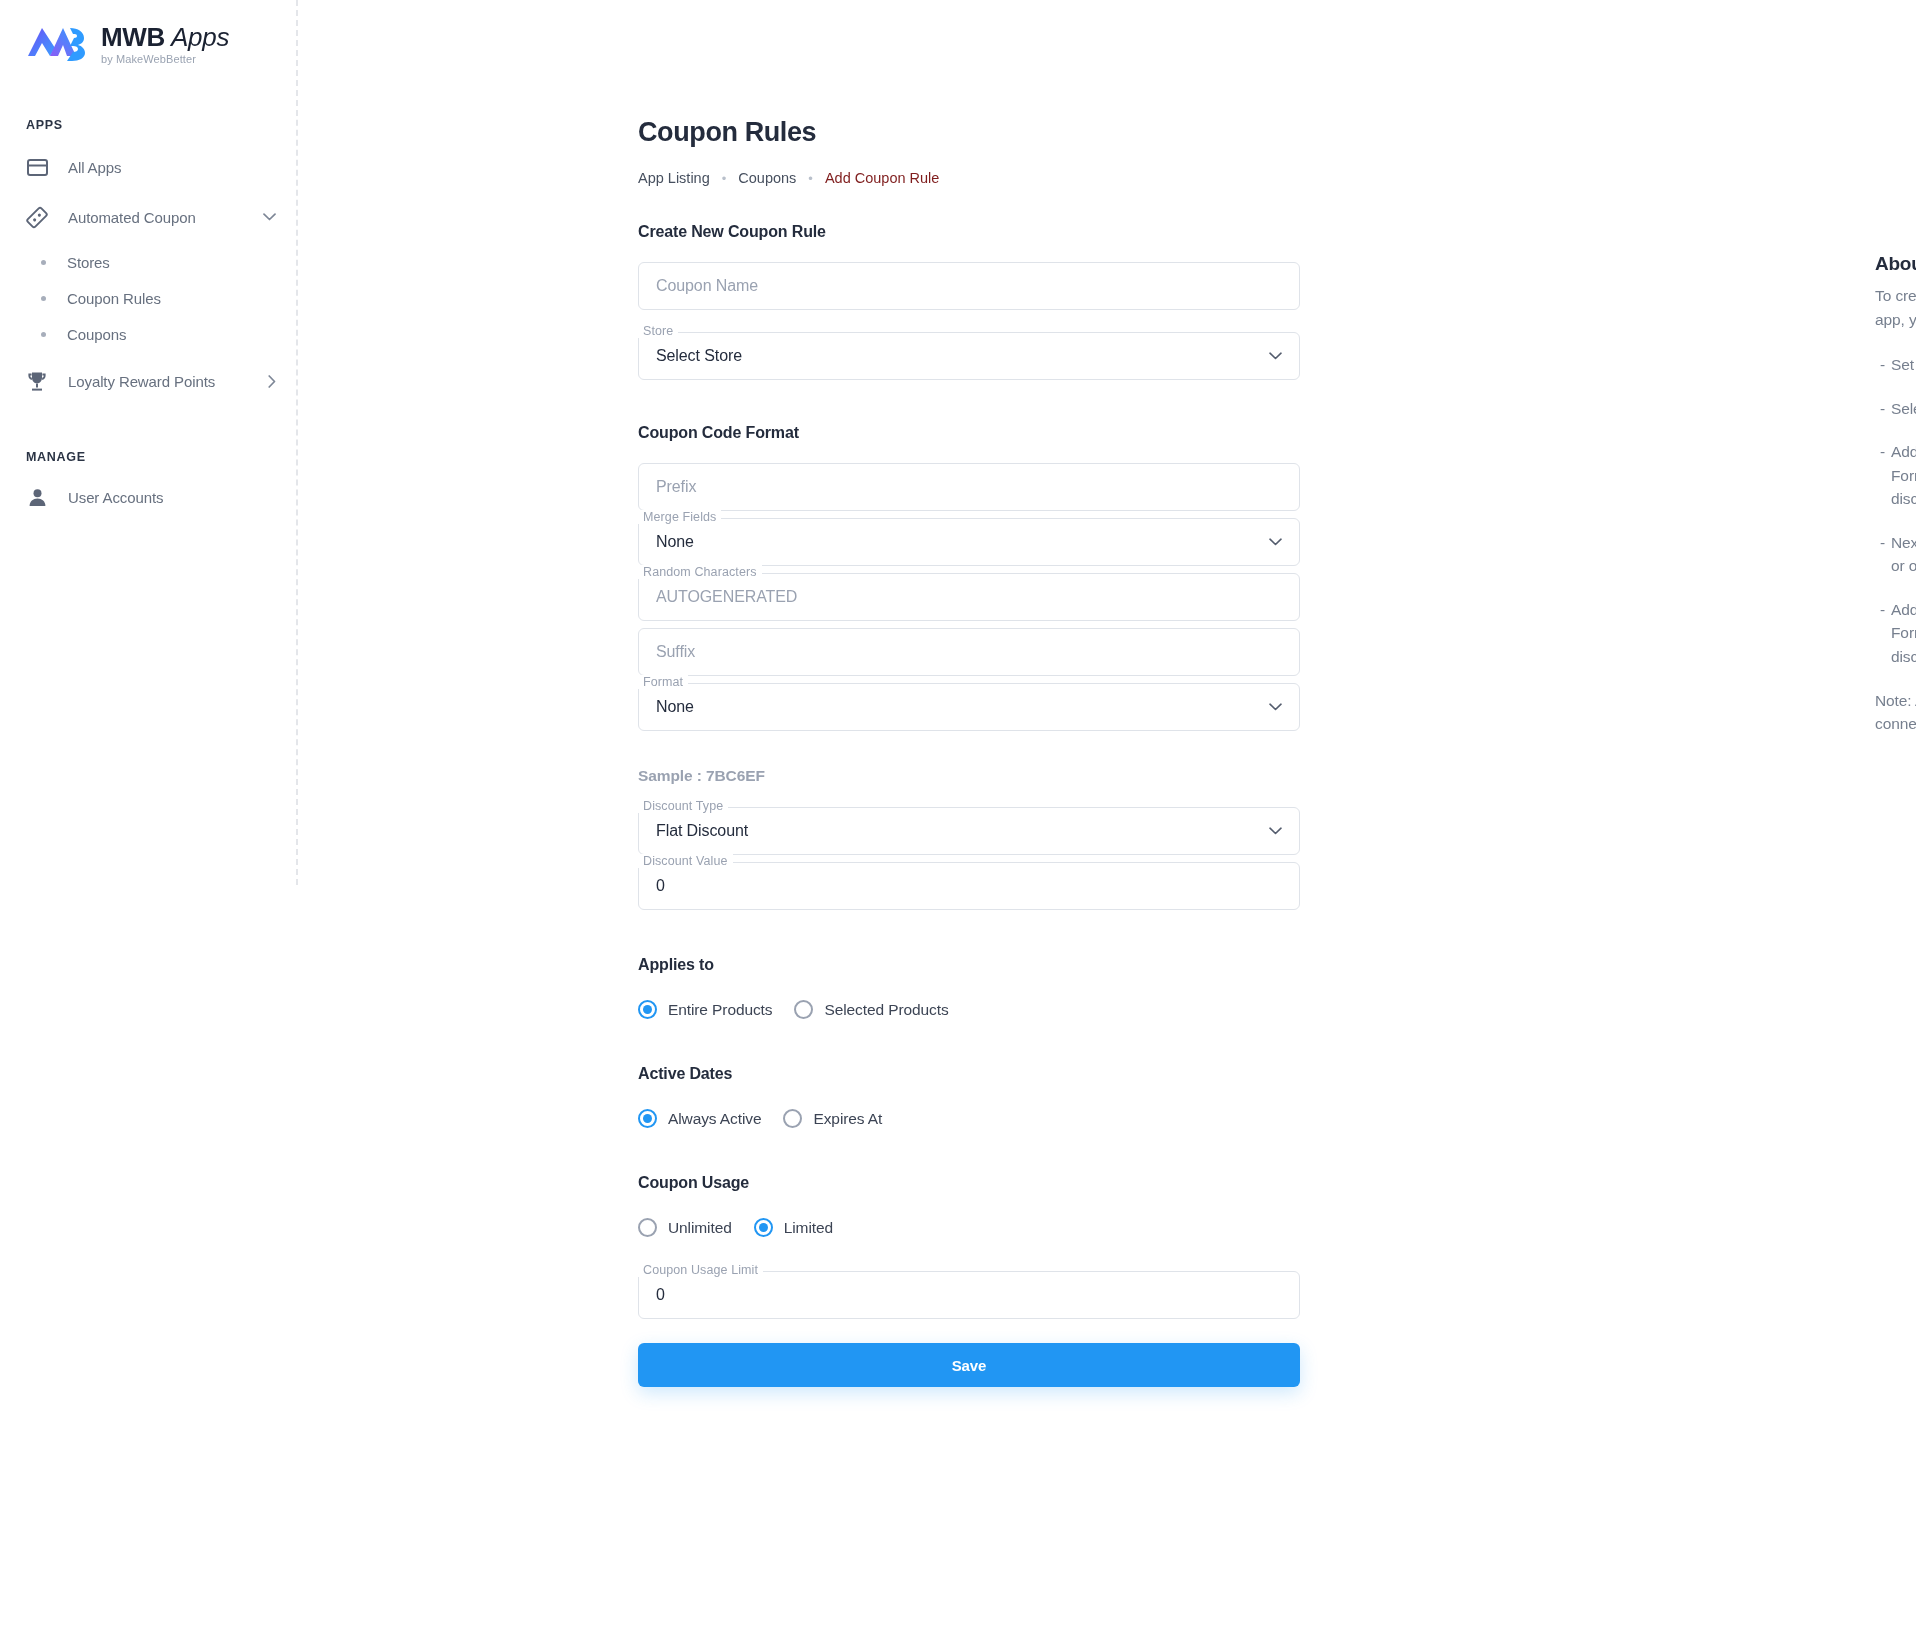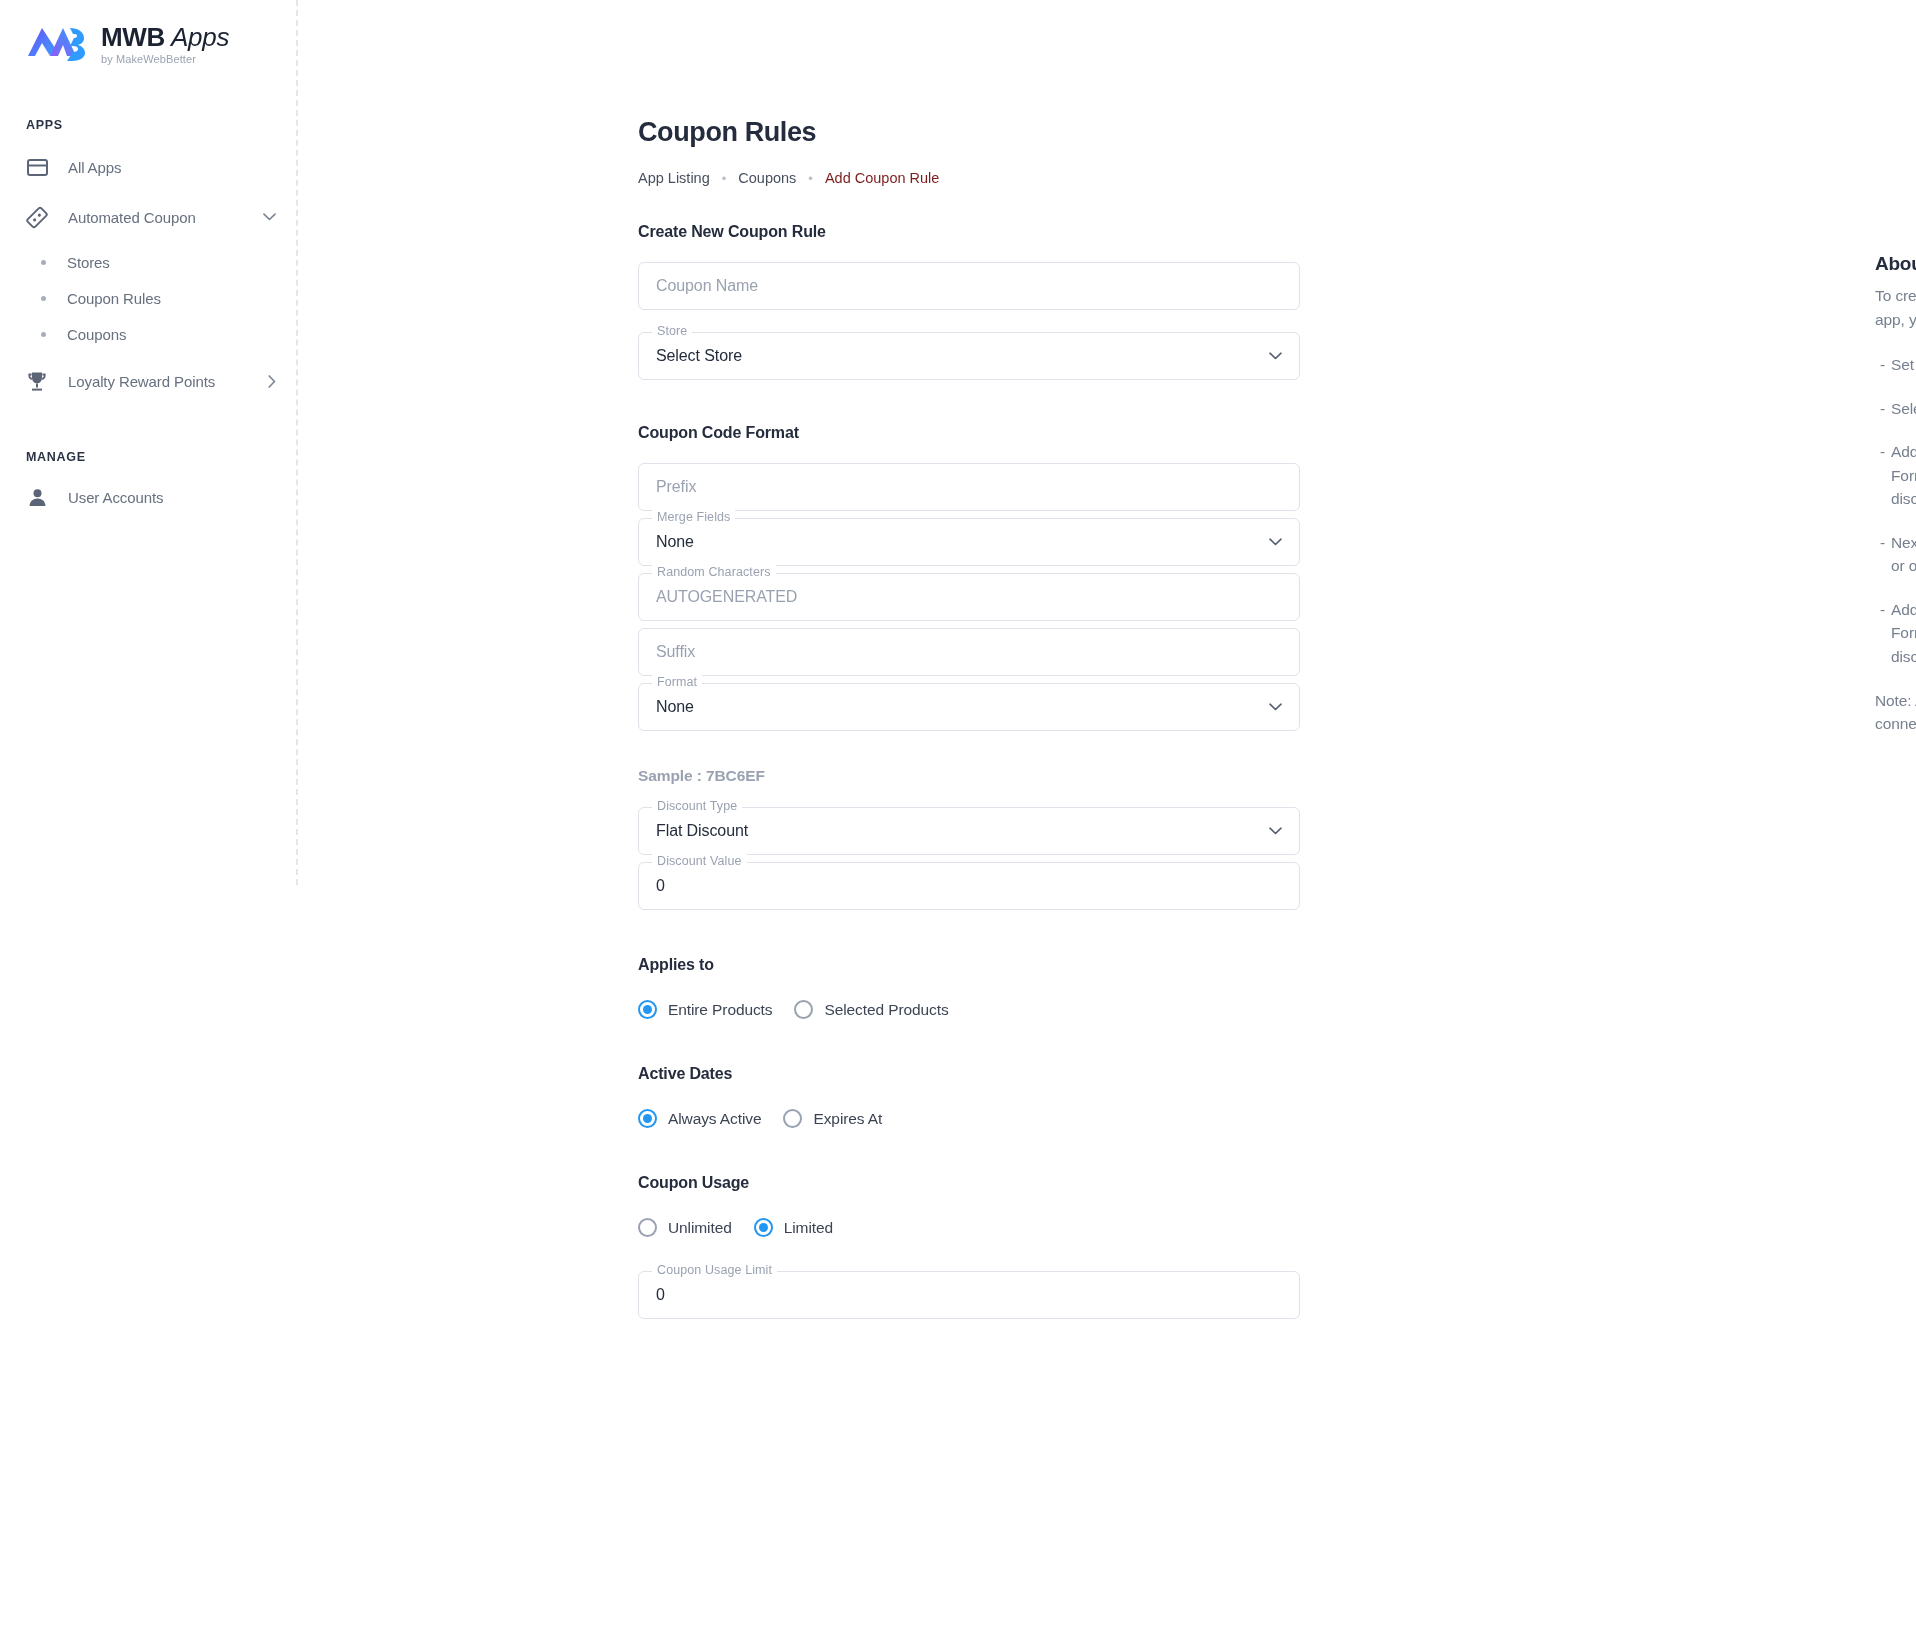--- a/index.html
+++ b/index.html
@@ -254,21 +254,21 @@
   }
 
   
   .field.notched { margin-top: 0; }
   .field.notched .field-box {
     border-top-color: #dfe3e9;
   }
   .notch-label {
     position: absolute;
     top: -8px;
-    left: 14px;
+    left: 0;
     background: #ffffff;
     padding: 0 5px;
     font-size: 12.5px;
     color: #9aa2b1;
     z-index: 2;
     letter-spacing: 0.1px;
   }
   .field.gap-top { margin-top: 22px; }
   .field.tight { margin-top: 7px; }
 
@@ -640,20 +640,21 @@
 
         
         <div class="field notched" style="margin-top:34px">
           <div class="field-box"></div>
           <span class="notch-label">Coupon Usage Limit</span>
           <div class="field-inner">
             <span class="field-value">0</span>
           </div>
         </div>
 
+        <button class="save-btn">Save</button>
 
       </section>
 
       <aside class="col-info">
         <h2 class="info-title">About Discount Coupon</h2>
         <p class="info-intro">To create or generate coupon codes for your eCommerce store with the Automated Coupons app, you must consider a certain set of rules for easy managing and monitoring purposes.</p>
         <div class="info-bullets">
           <p class="info-bullet">Set a unique name for each coupon rule</p>
           <p class="info-bullet">Select the targeted eCommerce store to list and give away coupons</p>
           <p class="info-bullet">Add coupon rules to define the format of the coupon code generated. Under the Coupon Code Format, set the values for the fields like prefix, merge field, auto-generated characters, suffix, discount type, coupon value, etc.</p>

